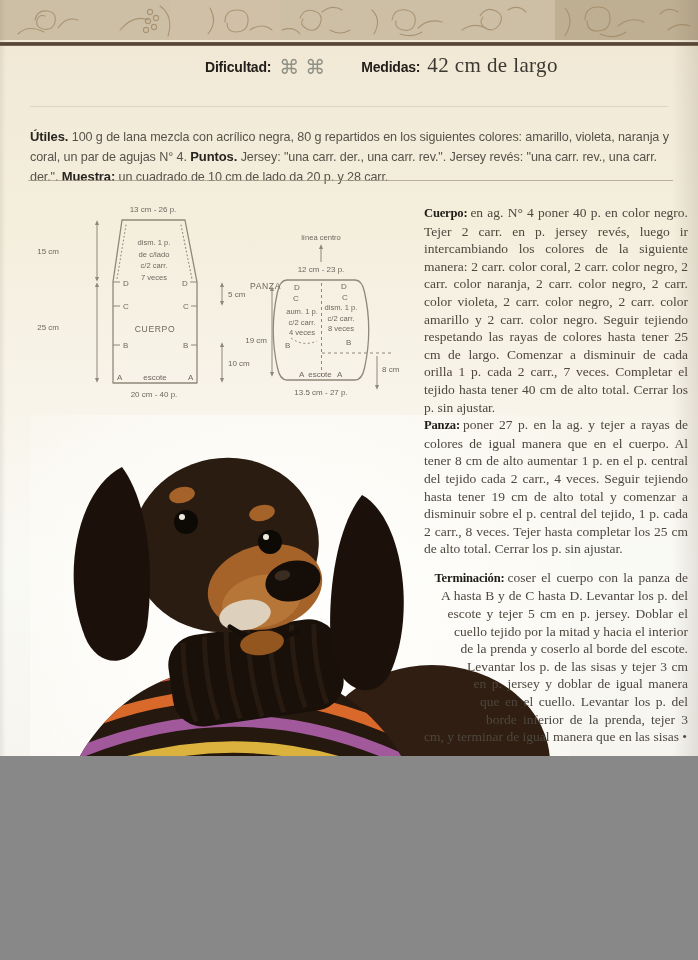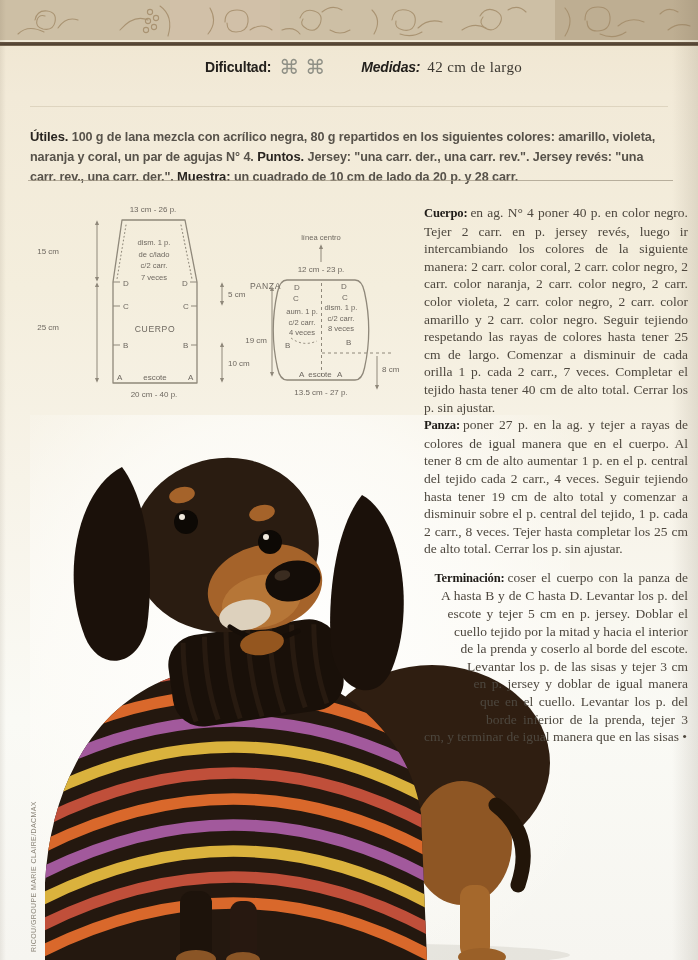--- a/index.html
+++ b/index.html
@@ -1,33 +1,33 @@
 <!DOCTYPE html>
 <html><head>
 <meta charset="utf-8">
 <style>
   html,body{margin:0;padding:0;background:#888;}
-  .page{position:relative;width:698px;height:960px;overflow:hidden;margin:0 auto;
+  .page{position:relative;width:698px;height:756px;overflow:hidden;margin:0 auto;
         background:linear-gradient(180deg,#efe5cf 0%,#f2ead8 10%,#f4eedd 30%,#f7f3e8 50%,#fafaf5 75%,#f6f5f0 100%);
         font-family:"Liberation Sans",sans-serif;color:#4b463e;}
   
   .band{position:absolute;left:0;top:0;width:698px;height:40px;background:#cdbfa5;}
   .band-gap{position:absolute;left:0;top:40px;width:698px;height:2px;background:#efe8d6;}
   .band-line{position:absolute;left:0;top:42px;width:698px;height:4px;
              background:linear-gradient(180deg,#6a5843,#4e3f30 60%,#8a775e);}
   
   .header{position:absolute;left:205px;top:53px;display:flex;align-items:baseline;white-space:nowrap;}
   .hlabel{font-weight:700;font-size:14px;color:#23201c;letter-spacing:-.2px;}
   .hsymbols{font-size:20px;color:#8f9086;margin:0 12px 0 8px;letter-spacing:6px;position:relative;top:2px;}
-  .hlabel2{margin-left:18px;font-style:italic;}
-  .hvalue{font-family:"Liberation Serif",serif;font-size:15px;color:#3c3831;margin-left:7px;letter-spacing:.4px;}
+  .hlabel2{margin-left:18px;}
+  .hvalue{font-family:"Liberation Serif",serif;font-size:21px;color:#3c3831;margin-left:7px;letter-spacing:.4px;}
   
   .rule-light{position:absolute;left:30px;top:106px;width:638px;height:1px;background:rgba(150,135,105,.22);}
   .materials{position:absolute;left:30px;top:127px;width:642px;font-size:12.6px;line-height:19px;
-             color:#57524a;letter-spacing:-.1px;text-align:left;font-weight:bold;}
+             color:#57524a;letter-spacing:-.1px;text-align:left;}
   .materials b{color:#282420;font-size:13px;}
   .rule{position:absolute;left:28px;top:180px;width:645px;height:1px;background:#a39a87;opacity:.75;}
   
   .schematics{position:absolute;left:25px;top:190px;}
   .schematics text{font-family:"Liberation Sans",sans-serif;fill:#6e6860;}
   .dim{font-size:8px;}
   .ltr{font-size:8px;fill:#5f5a52;}
   .dname{font-size:8.6px;letter-spacing:.6px;fill:#5f5a52;}
   .note{font-size:7.6px;}
   

